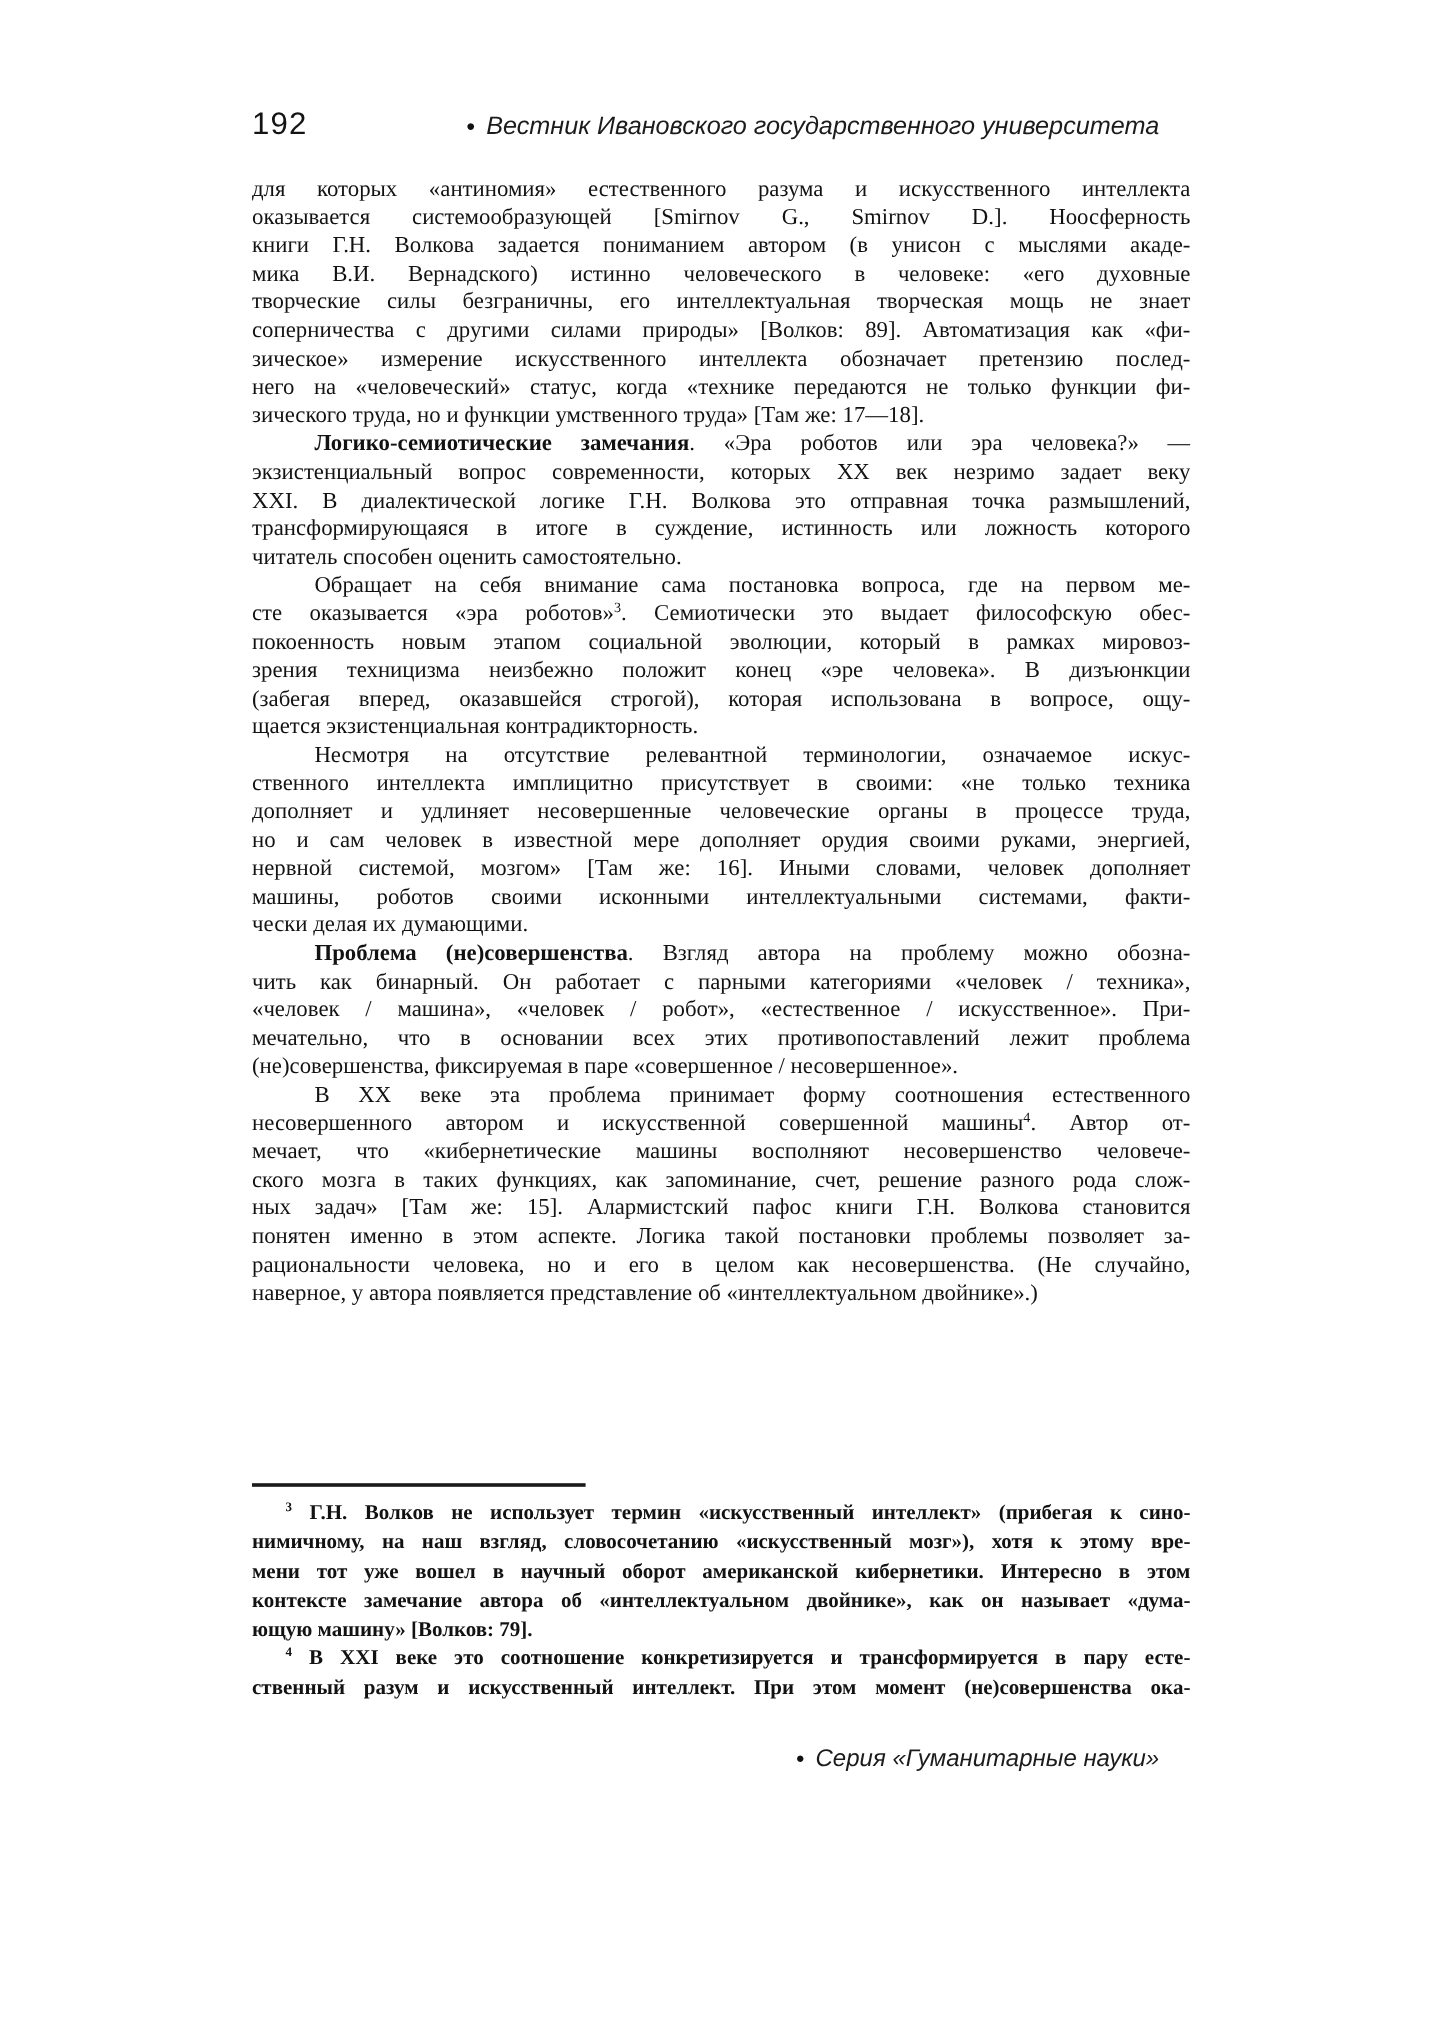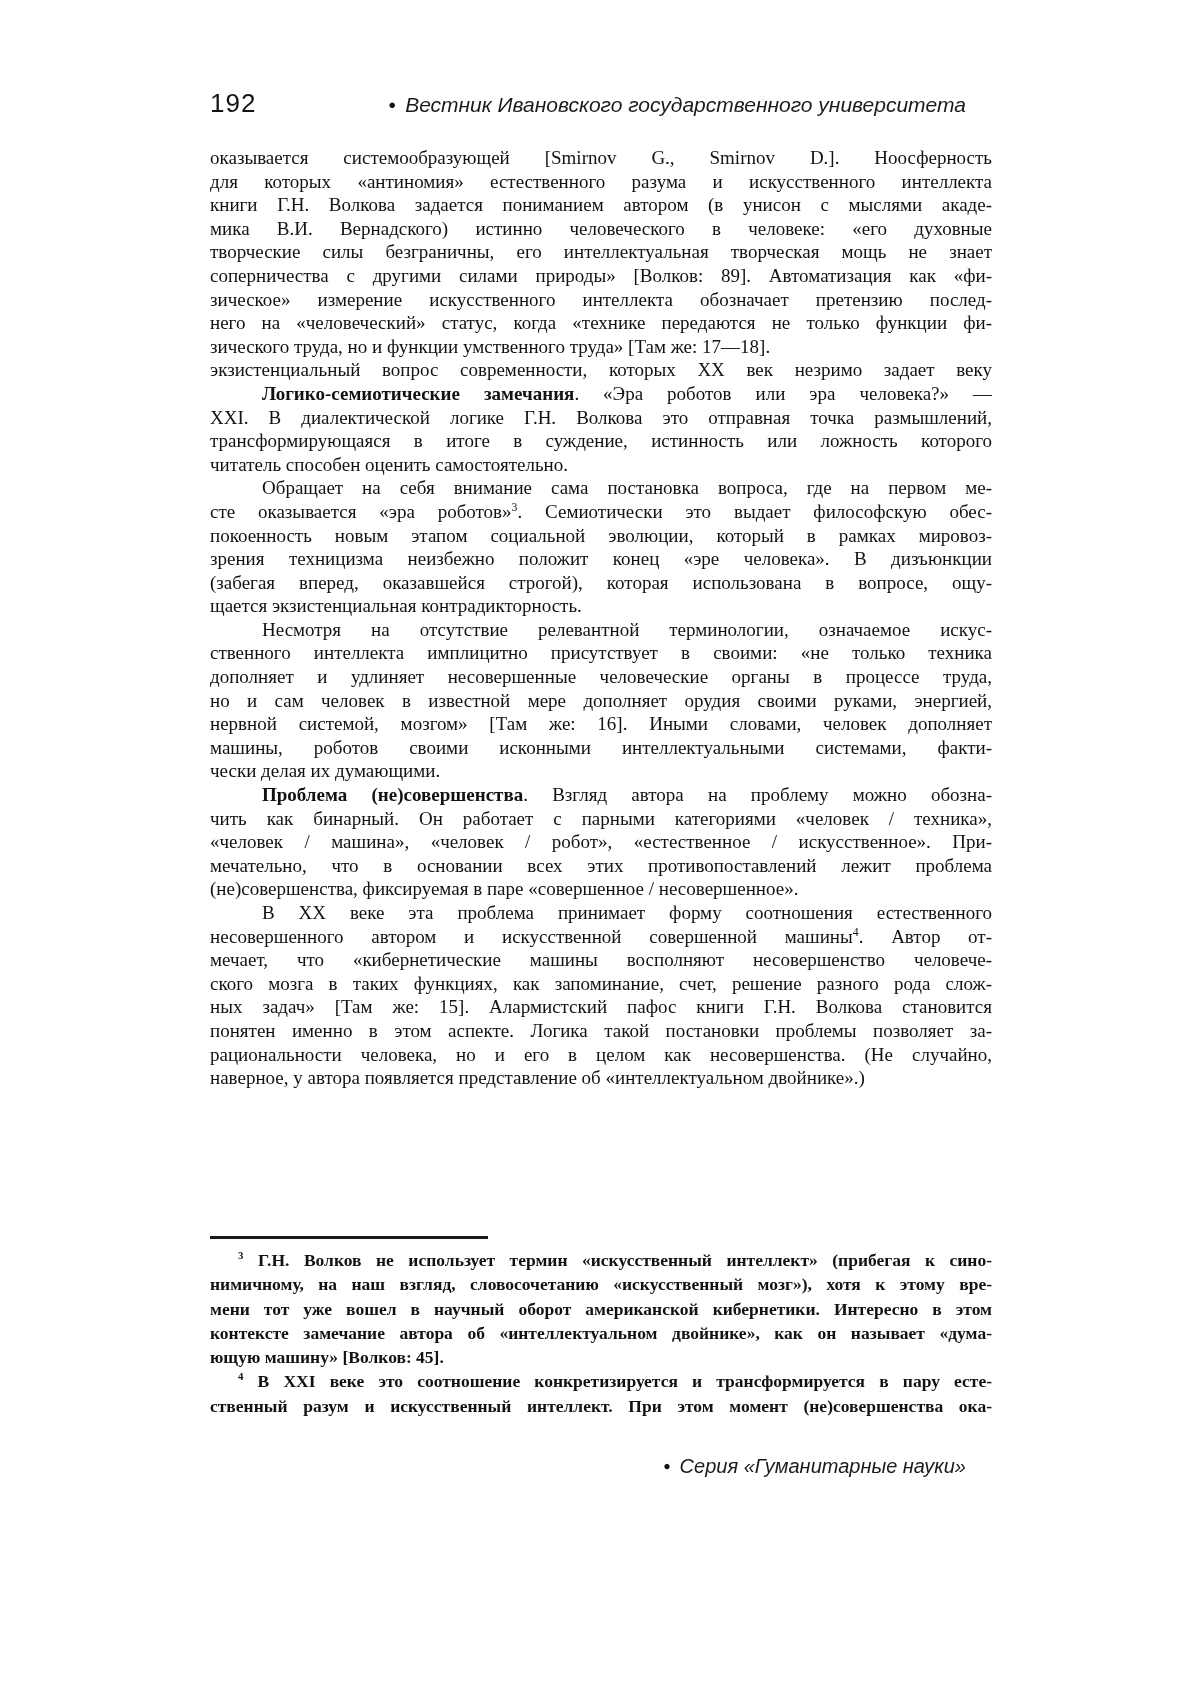--- a/index.html
+++ b/index.html
@@ -77,33 +77,33 @@
 
 <div class="page">
 
   <div class="header">
     <span class="page-num">192</span>
     <span class="journal"><span class="bullet">●</span><span>Вестник Ивановского государственного университета</span></span>
   </div>
 
   <div class="body-block">
       <div class="para">
+        <div class="line"><span>для которых «антиномия» естественного разума и искусственного интеллекта</span></div>
         <div class="line"><span>оказывается системообразующей [Smirnov G., Smirnov D.]. Ноосферность</span></div>
-        <div class="line"><span>для которых «антиномия» естественного разума и искусственного интеллекта</span></div>
         <div class="line"><span>книги Г.Н. Волкова задается пониманием автором (в унисон с мыслями акаде-</span></div>
         <div class="line"><span>мика В.И. Вернадского) истинно человеческого в человеке: «его духовные</span></div>
         <div class="line"><span>творческие силы безграничны, его интеллектуальная творческая мощь не знает</span></div>
         <div class="line"><span>соперничества с другими силами природы» [Волков: 89]. Автоматизация как «фи-</span></div>
         <div class="line"><span>зическое» измерение искусственного интеллекта обозначает претензию послед-</span></div>
         <div class="line"><span>него на «человеческий» статус, когда «технике передаются не только функции фи-</span></div>
         <div class="line last"><span>зического труда, но и функции умственного труда» [Там же: 17—18].</span></div>
       </div>
       <div class="para">
+        <div class="line indent"><span class="bold">Логико-семиотические замечания</span><span>. «Эра роботов или эра человека?» —</span></div>
         <div class="line"><span>экзистенциальный вопрос современности, которых XX век незримо задает веку</span></div>
-        <div class="line indent"><span class="bold">Логико-семиотические замечания</span><span>. «Эра роботов или эра человека?» —</span></div>
         <div class="line"><span>XXI. В диалектической логике Г.Н. Волкова это отправная точка размышлений,</span></div>
         <div class="line"><span>трансформирующаяся в итоге в суждение, истинность или ложность которого</span></div>
         <div class="line last"><span>читатель способен оценить самостоятельно.</span></div>
       </div>
       <div class="para">
         <div class="line indent"><span>Обращает на себя внимание сама постановка вопроса, где на первом ме-</span></div>
         <div class="line"><span>сте оказывается «эра роботов»</span><sup>3</sup><span>. Семиотически это выдает философскую обес-</span></div>
         <div class="line"><span>покоенность новым этапом социальной эволюции, который в рамках мировоз-</span></div>
         <div class="line"><span>зрения техницизма неизбежно положит конец «эре человека». В дизъюнкции</span></div>
         <div class="line"><span>(забегая вперед, оказавшейся строгой), которая использована в вопросе, ощу-</span></div>
@@ -138,21 +138,21 @@
     </div>
 
   <div class="fn-block">
     <div class="fn-rule"></div>
     <div>
         <div class="para">
           <div class="line indent"><sup>3</sup><span> Г.Н. Волков не использует термин «искусственный интеллект» (прибегая к сино-</span></div>
           <div class="line"><span>нимичному, на наш взгляд, словосочетанию «искусственный мозг»), хотя к этому вре-</span></div>
           <div class="line"><span>мени тот уже вошел в научный оборот американской кибернетики. Интересно в этом</span></div>
           <div class="line"><span>контексте замечание автора об «интеллектуальном двойнике», как он называет «дума-</span></div>
-          <div class="line last"><span>ющую машину» [Волков: 45].</span></div>
+          <div class="line last"><span>ющую машину» [Волков: 79].</span></div>
         </div>
         <div class="para">
           <div class="line indent"><sup>4</sup><span> В XXI веке это соотношение конкретизируется и трансформируется в пару есте-</span></div>
           <div class="line"><span>ственный разум и искусственный интеллект. При этом момент (не)совершенства ока-</span></div>
         </div>
       </div>
   </div>
 
   <div class="footer">
     <span class="bullet">●</span><span>Серия «Гуманитарные науки»</span>

